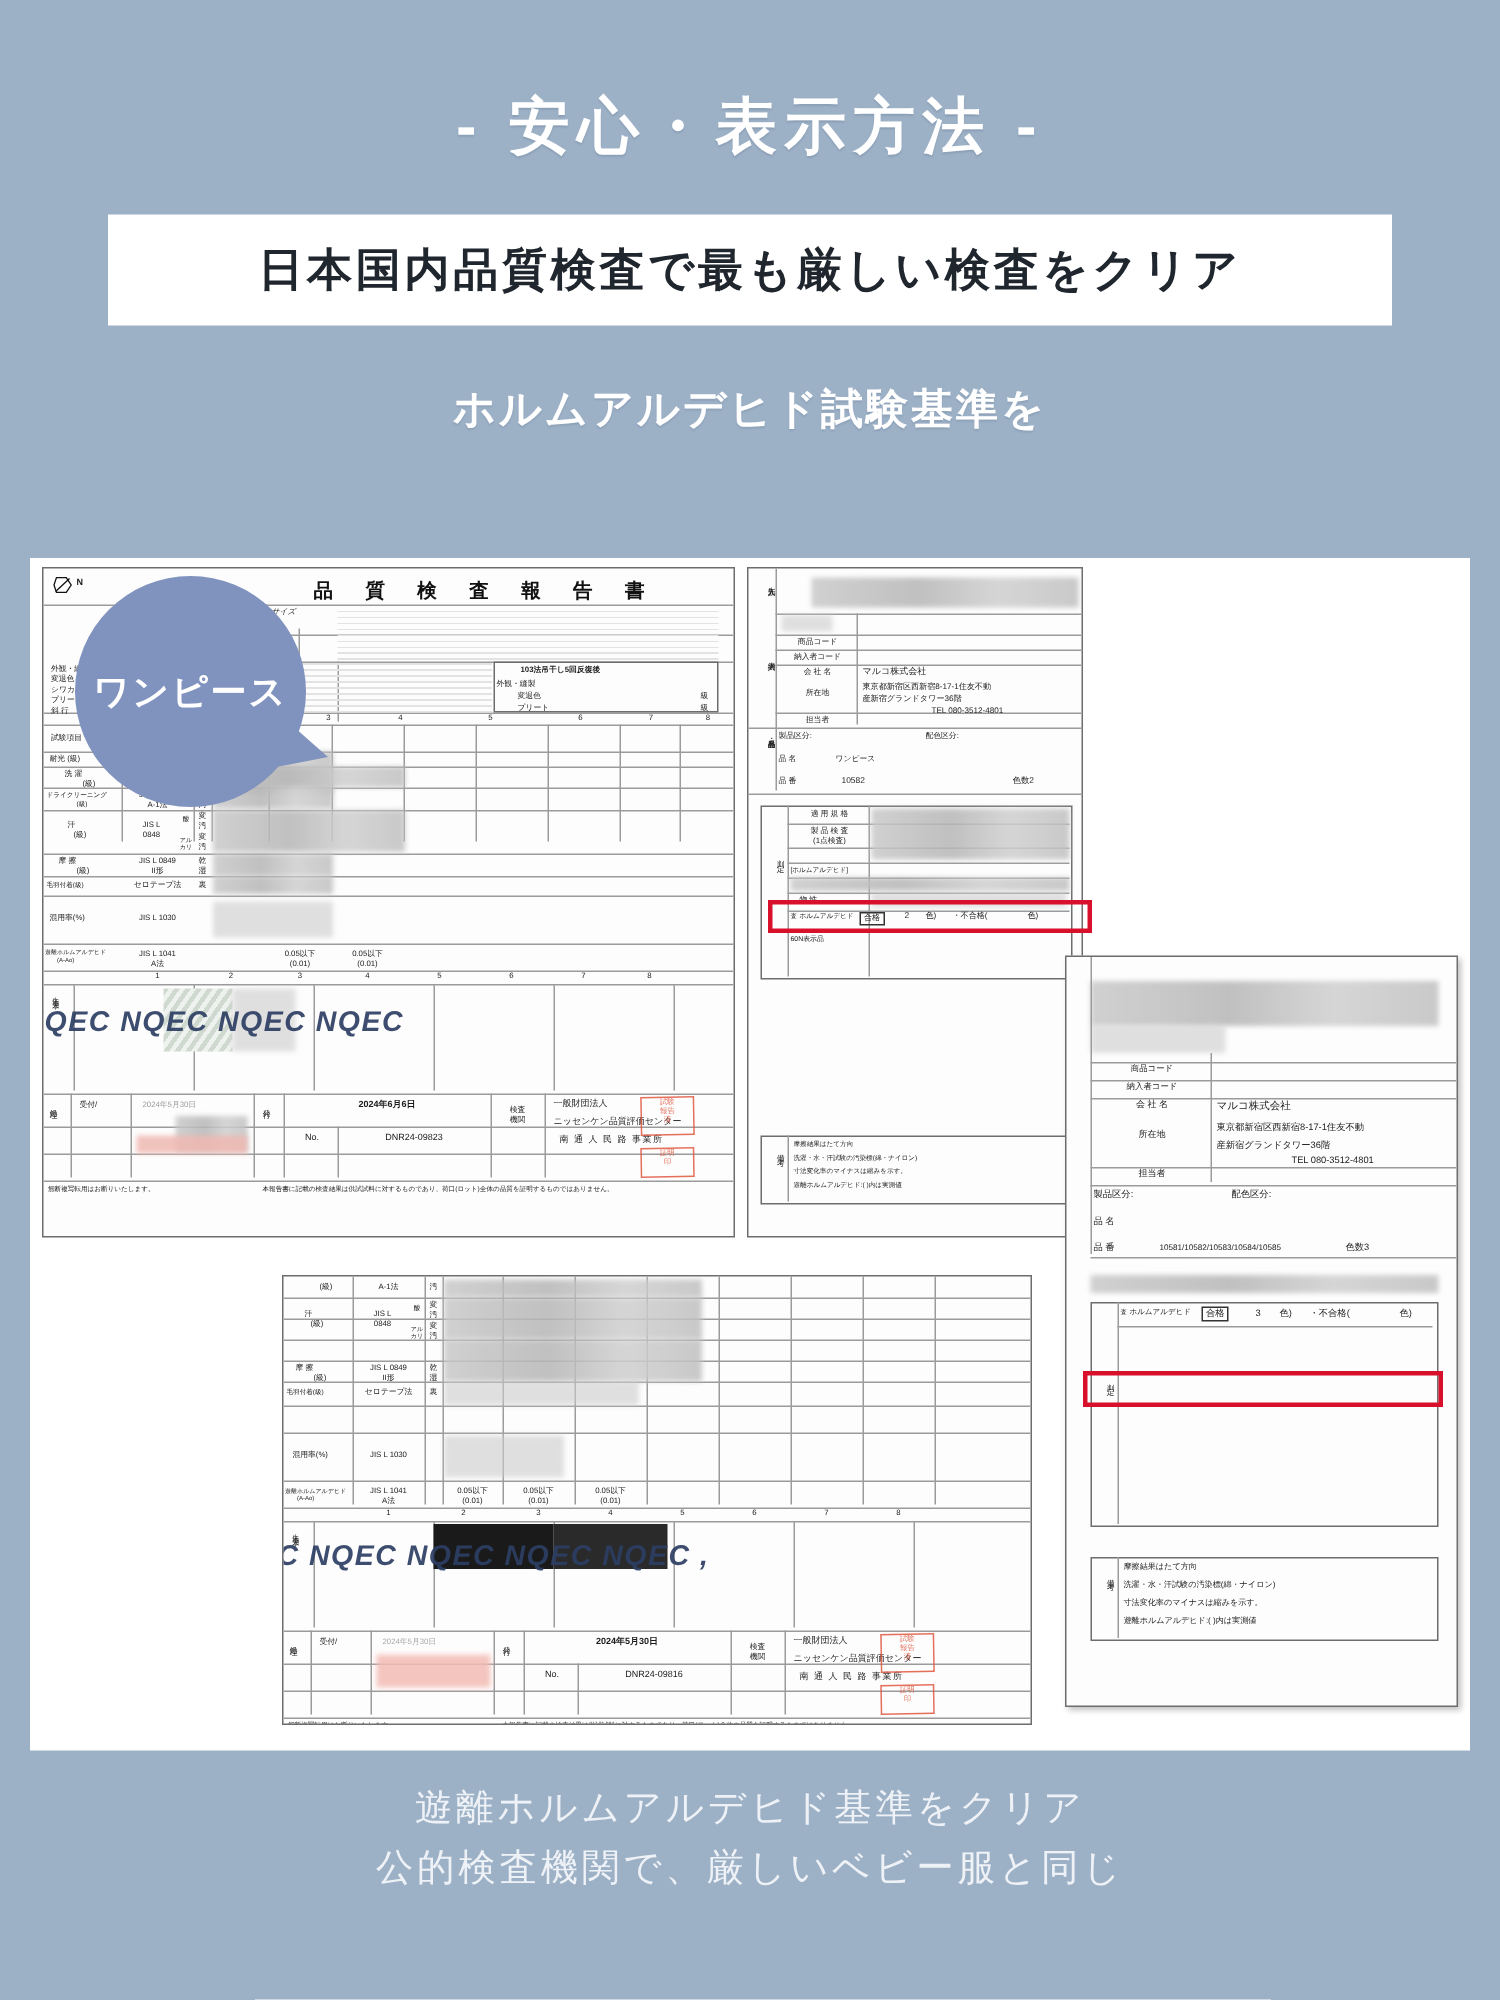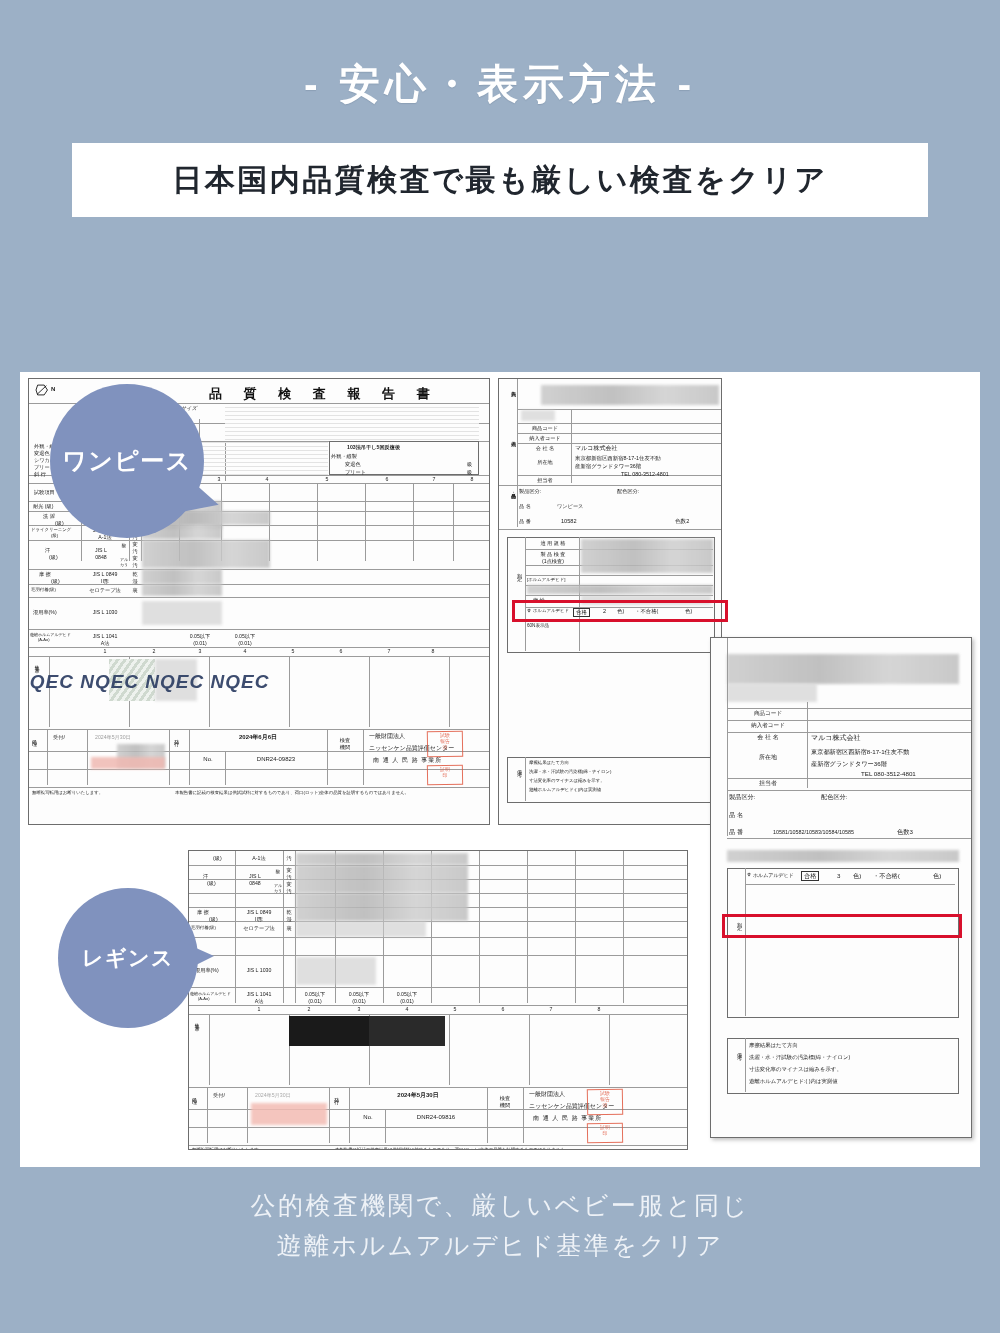--- a/index.html
+++ b/index.html
@@ -160,20 +160,21 @@
 </head>
 <body>
 
 <div class="hdr-title">- 安心・表示方法 -</div>
 
 <div class="hdr-band">
   <span>日本国内品質検査で最も厳しい検査をクリア</span>
 </div>
 
 <div class="hdr-sub">
+  <div>ホルムアルデヒド試験基準を</div>
 </div>
 
 <div class="doc-canvas">
 
   <div class="sheet" style="left:8px; top:6px; width:462px; height:447px;">
 
     <div style="position:absolute;left:6px;top:5px;width:14px;height:12px;">
       <svg viewBox="0 0 24 22" width="14" height="12">
         <polygon points="4,2 16,2 22,11 16,20 4,20 1,11" fill="none" stroke="#111" stroke-width="1.6"></polygon>
         <line x1="3" y1="19" x2="20" y2="3" stroke="#111" stroke-width="1.6"></line>
@@ -562,20 +563,21 @@
     <div class="vline" style="left:20px; top:163px; bottom:64px;"></div>
     <div class="vline" style="left:100px; top:163px; bottom:64px;"></div>
     <div class="vline" style="left:180px; top:163px; bottom:64px;"></div>
     <div class="vline" style="left:260px; top:163px; bottom:64px;"></div>
     <div class="vline" style="left:340px; top:163px; bottom:64px;"></div>
     <div class="vline" style="left:420px; top:163px; bottom:64px;"></div>
     <div class="cell" style="left:5px;top:168px;writing-mode:vertical-rl;font-size:4.6px;line-height:1;">生 地 見 本</div>
     <div style="position:absolute;left:100px;top:165px;width:80px;height:30px;background:#1a1a1a;"></div>
     <div style="position:absolute;left:180px;top:165px;width:76px;height:30px;background:#2a2a2a;"></div>
 
+    <div class="nqec" style="left:-4px; top:176px;">C NQEC NQEC NQEC NQEC ,</div>
 
     <div class="hline" style="top:258px;"></div>
     <div class="hline" style="top:276px;"></div>
     <div class="hline" style="top:294px;"></div>
     <div class="vline" style="left:18px; top:236px; bottom:6px;"></div>
     <div class="vline" style="left:58px; top:236px; bottom:6px;"></div>
     <div class="vline" style="left:140px; top:236px; bottom:6px;"></div>
     <div class="vline" style="left:160px; top:236px; bottom:6px;"></div>
     <div class="vline" style="left:196px; top:258px; bottom:6px;"></div>
     <div class="vline" style="left:298px; top:236px; bottom:6px;"></div>
@@ -602,26 +604,19 @@
 
   <div class="bubble" style="left:30px; top:12px; width:154px; height:154px; font-size:24px;">
     <span>ワンピース</span>
     <div class="tail" style="position:absolute; right:-14px; bottom:18px;
                 border-left:34px solid #8092be;
                 border-top:12px solid transparent;
                 border-bottom:22px solid transparent;
                 transform:rotate(22deg);"></div>
   </div>
 
-  <div class="bubble" style="left:38px; top:516px; width:140px; height:140px; font-size:21px;">
-    <span>レギンス</span>
-    <div class="tail" style="position:absolute; right:-16px; top:52px;
-                border-left:36px solid #8092be;
-                border-top:16px solid transparent;
-                border-bottom:18px solid transparent;"></div>
-  </div>
 
 </div>
 
 <div class="footer">
+  <div>遊離ホルムアルデヒド基準をクリア</div>
   <div>公的検査機関で、厳しいベビー服と同じ</div>
-  <div>遊離ホルムアルデヒド基準をクリア</div>
 </div>
 
 </body></html>

